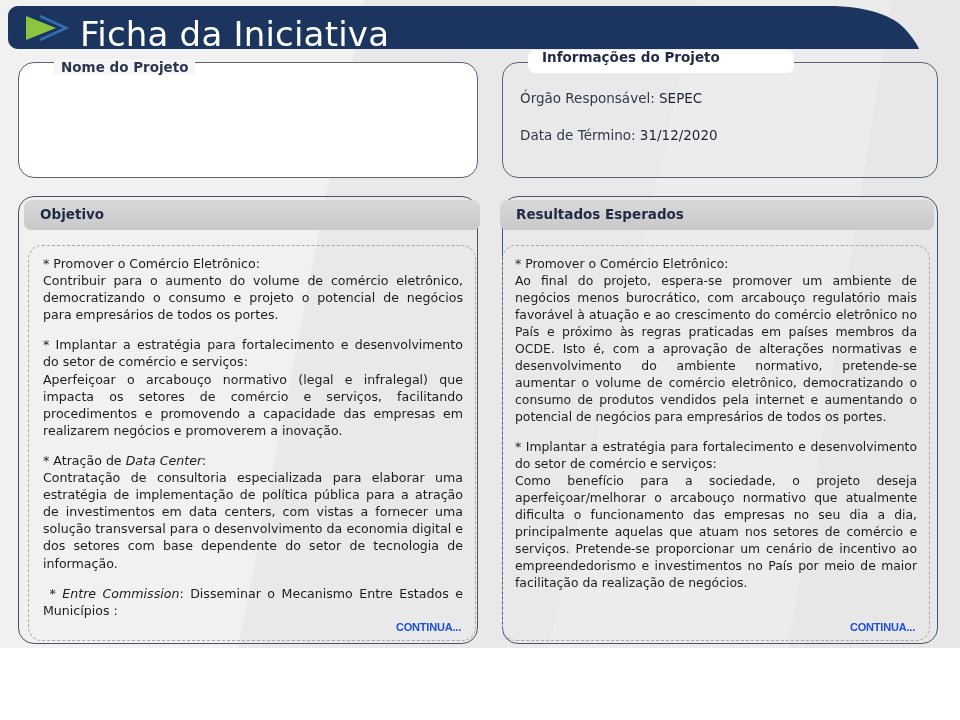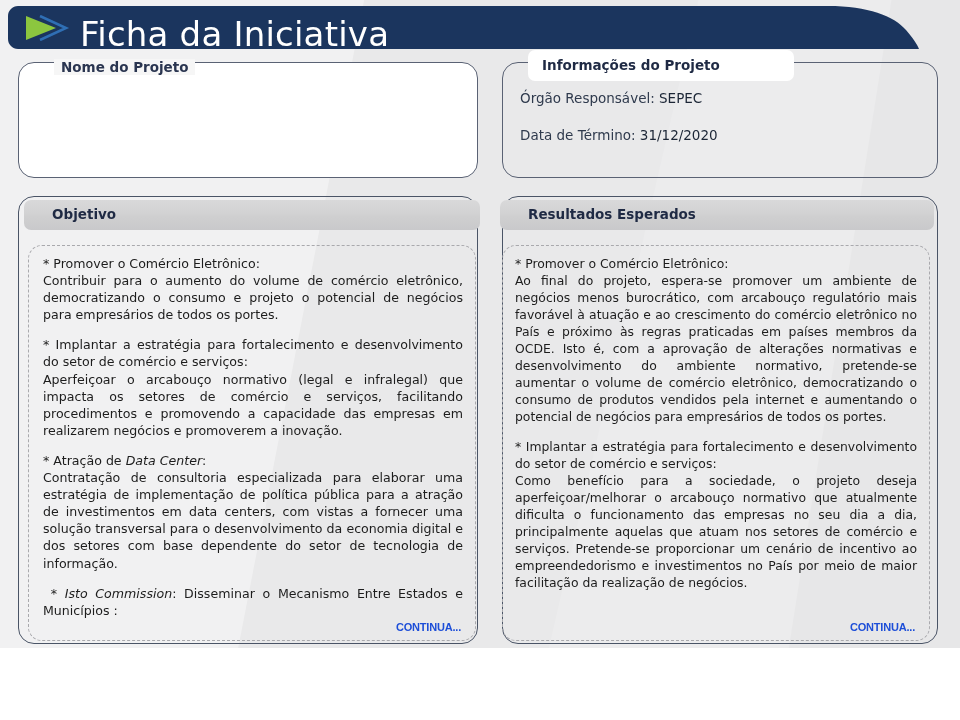--- a/index.html
+++ b/index.html
@@ -101,21 +101,21 @@
     background:#f6f6f6;
     padding:0 7px;
     font-size:13.5px;
     line-height:16px;
     color:#2a3550;
     margin-left:6px;
   }
   .label-info{
     left:528px;top:50px;
     background:#ffffff;
-    padding:8px 74px 8px 14px;
+    padding:0 74px 8px 14px;
     font-size:13.5px;
     line-height:15px;
     border-radius:7px;
   }
   .proj-name{
     position:absolute;left:32px;top:93px;
     font-size:22px;color:#111111;
     font-family:"Liberation Sans",sans-serif;
     letter-spacing:.3px;
   }
@@ -148,21 +148,21 @@
 
   .sec-header{
     position:absolute;
     height:30px;
     border-radius:7px;
     background:linear-gradient(180deg,#d9d9da 0%,#d2d2d3 45%,#cfcfd0 55%,#c9c9cb 100%);
     z-index:5;
     box-sizing:border-box;
   }
   .sec-header span{
-    position:absolute;left:28px;top:6px;
+    position:absolute;left:16px;top:6px;
     font-size:13.5px;font-weight:bold;color:#1f2a44;
     white-space:nowrap;
   }
   .sec-left{left:24px;top:200px;width:456px;}
   .sec-right{left:500px;top:200px;width:434px;text-align:center;}
 
   .inner{
     position:absolute;
     border:1px dashed #a9a9ad;
     border-radius:14px;
@@ -258,21 +258,21 @@
     <div class="body-text">
       <p class="nj">* Promover o Comércio Eletrônico:</p>
       <p>Contribuir para o aumento do volume de comércio eletrônico, democratizando o consumo e projeto o potencial de negócios para empresários de todos os portes.</p>
       <div class="gap"></div>
       <p>* Implantar a estratégia para fortalecimento e desenvolvimento do setor de comércio e serviços:</p>
       <p>Aperfeiçoar o arcabouço normativo (legal e infralegal) que impacta os setores de comércio e serviços, facilitando procedimentos e promovendo a capacidade das empresas em realizarem negócios e promoverem a inovação.</p>
       <div class="gap"></div>
       <p class="nj">* Atração de <i class="ital">Data Center</i>:</p>
       <p>Contratação de consultoria especializada para elaborar uma estratégia de implementação de política pública para a atração de investimentos em data centers, com vistas a fornecer uma solução transversal para o desenvolvimento da economia digital e dos setores com base dependente do setor de tecnologia de informação.</p>
       <div class="gap"></div>
-      <p>&nbsp;* <i class="ital">Isto Commission</i>: Disseminar o Mecanismo Entre Estados e Municípios :</p>
+      <p>&nbsp;* <i class="ital">Entre Commission</i>: Disseminar o Mecanismo Entre Estados e Municípios :</p>
     </div>
     <div class="continua">CONTINUA...</div>
   </div>
 
   <div class="outer outer-right"></div>
   <div class="sec-header sec-right">
     <span>Resultados Esperados</span>
   </div>
   <div class="inner inner-right">
     <div class="body-text">

